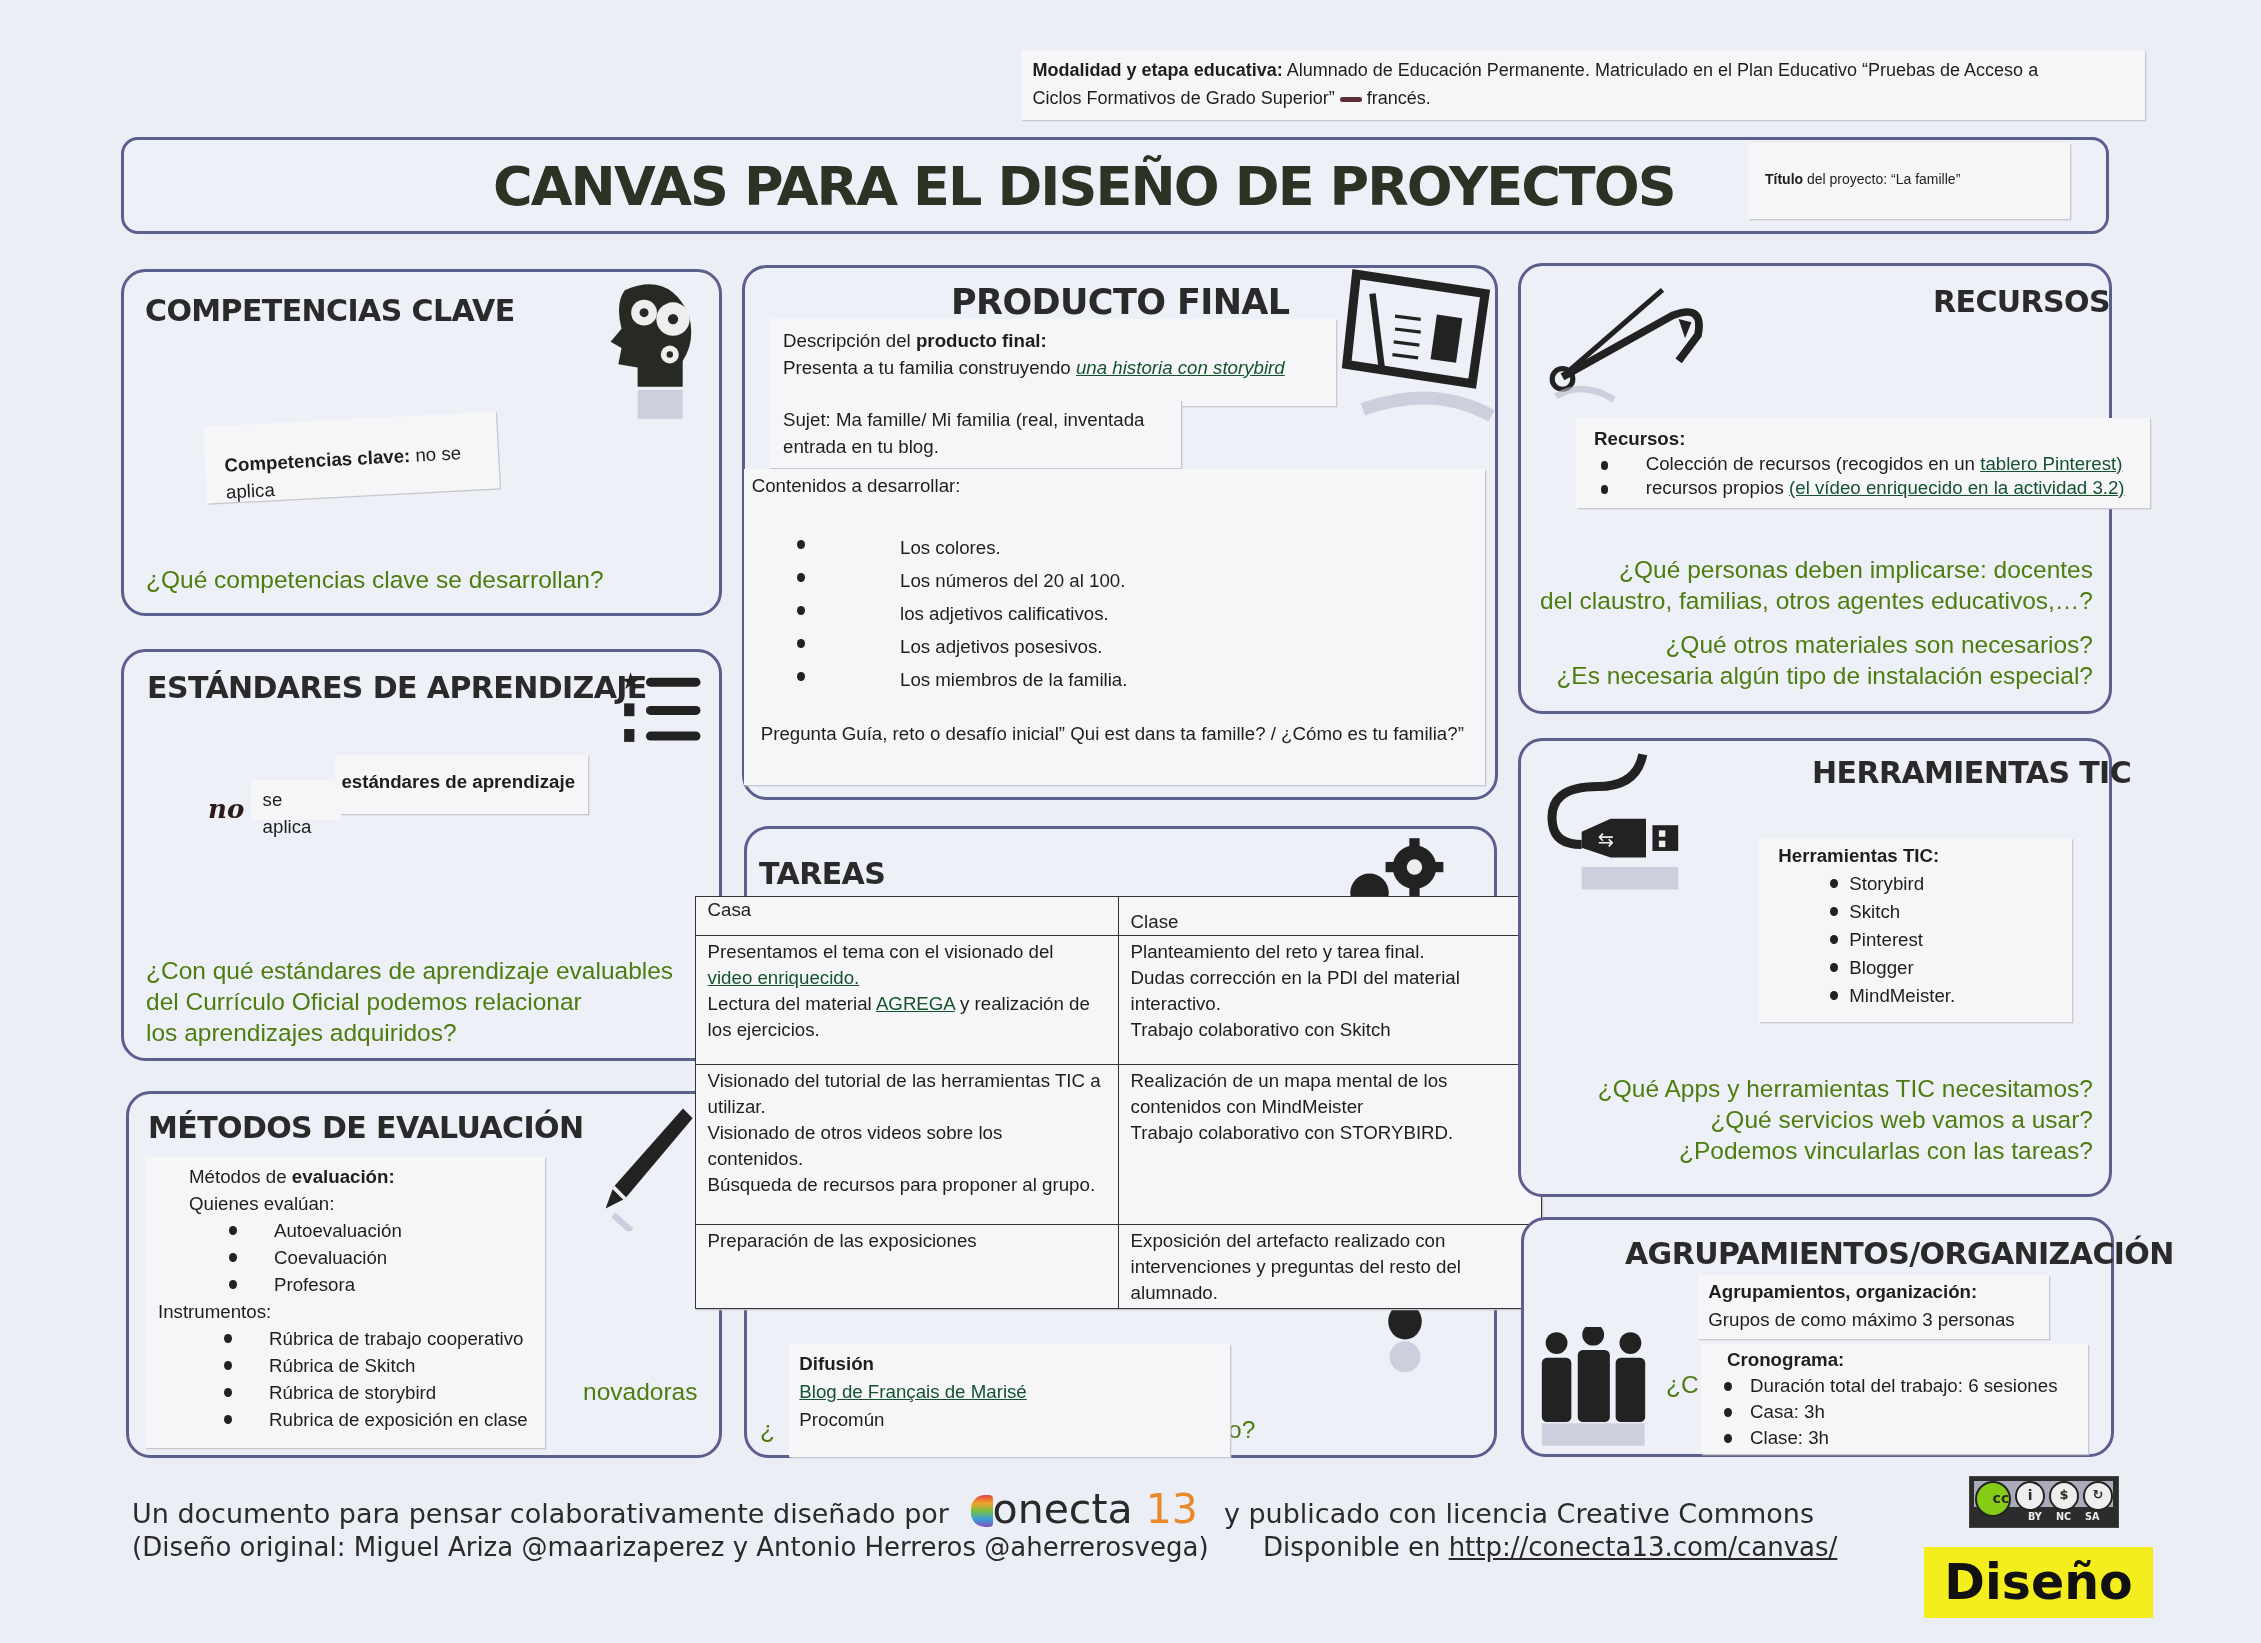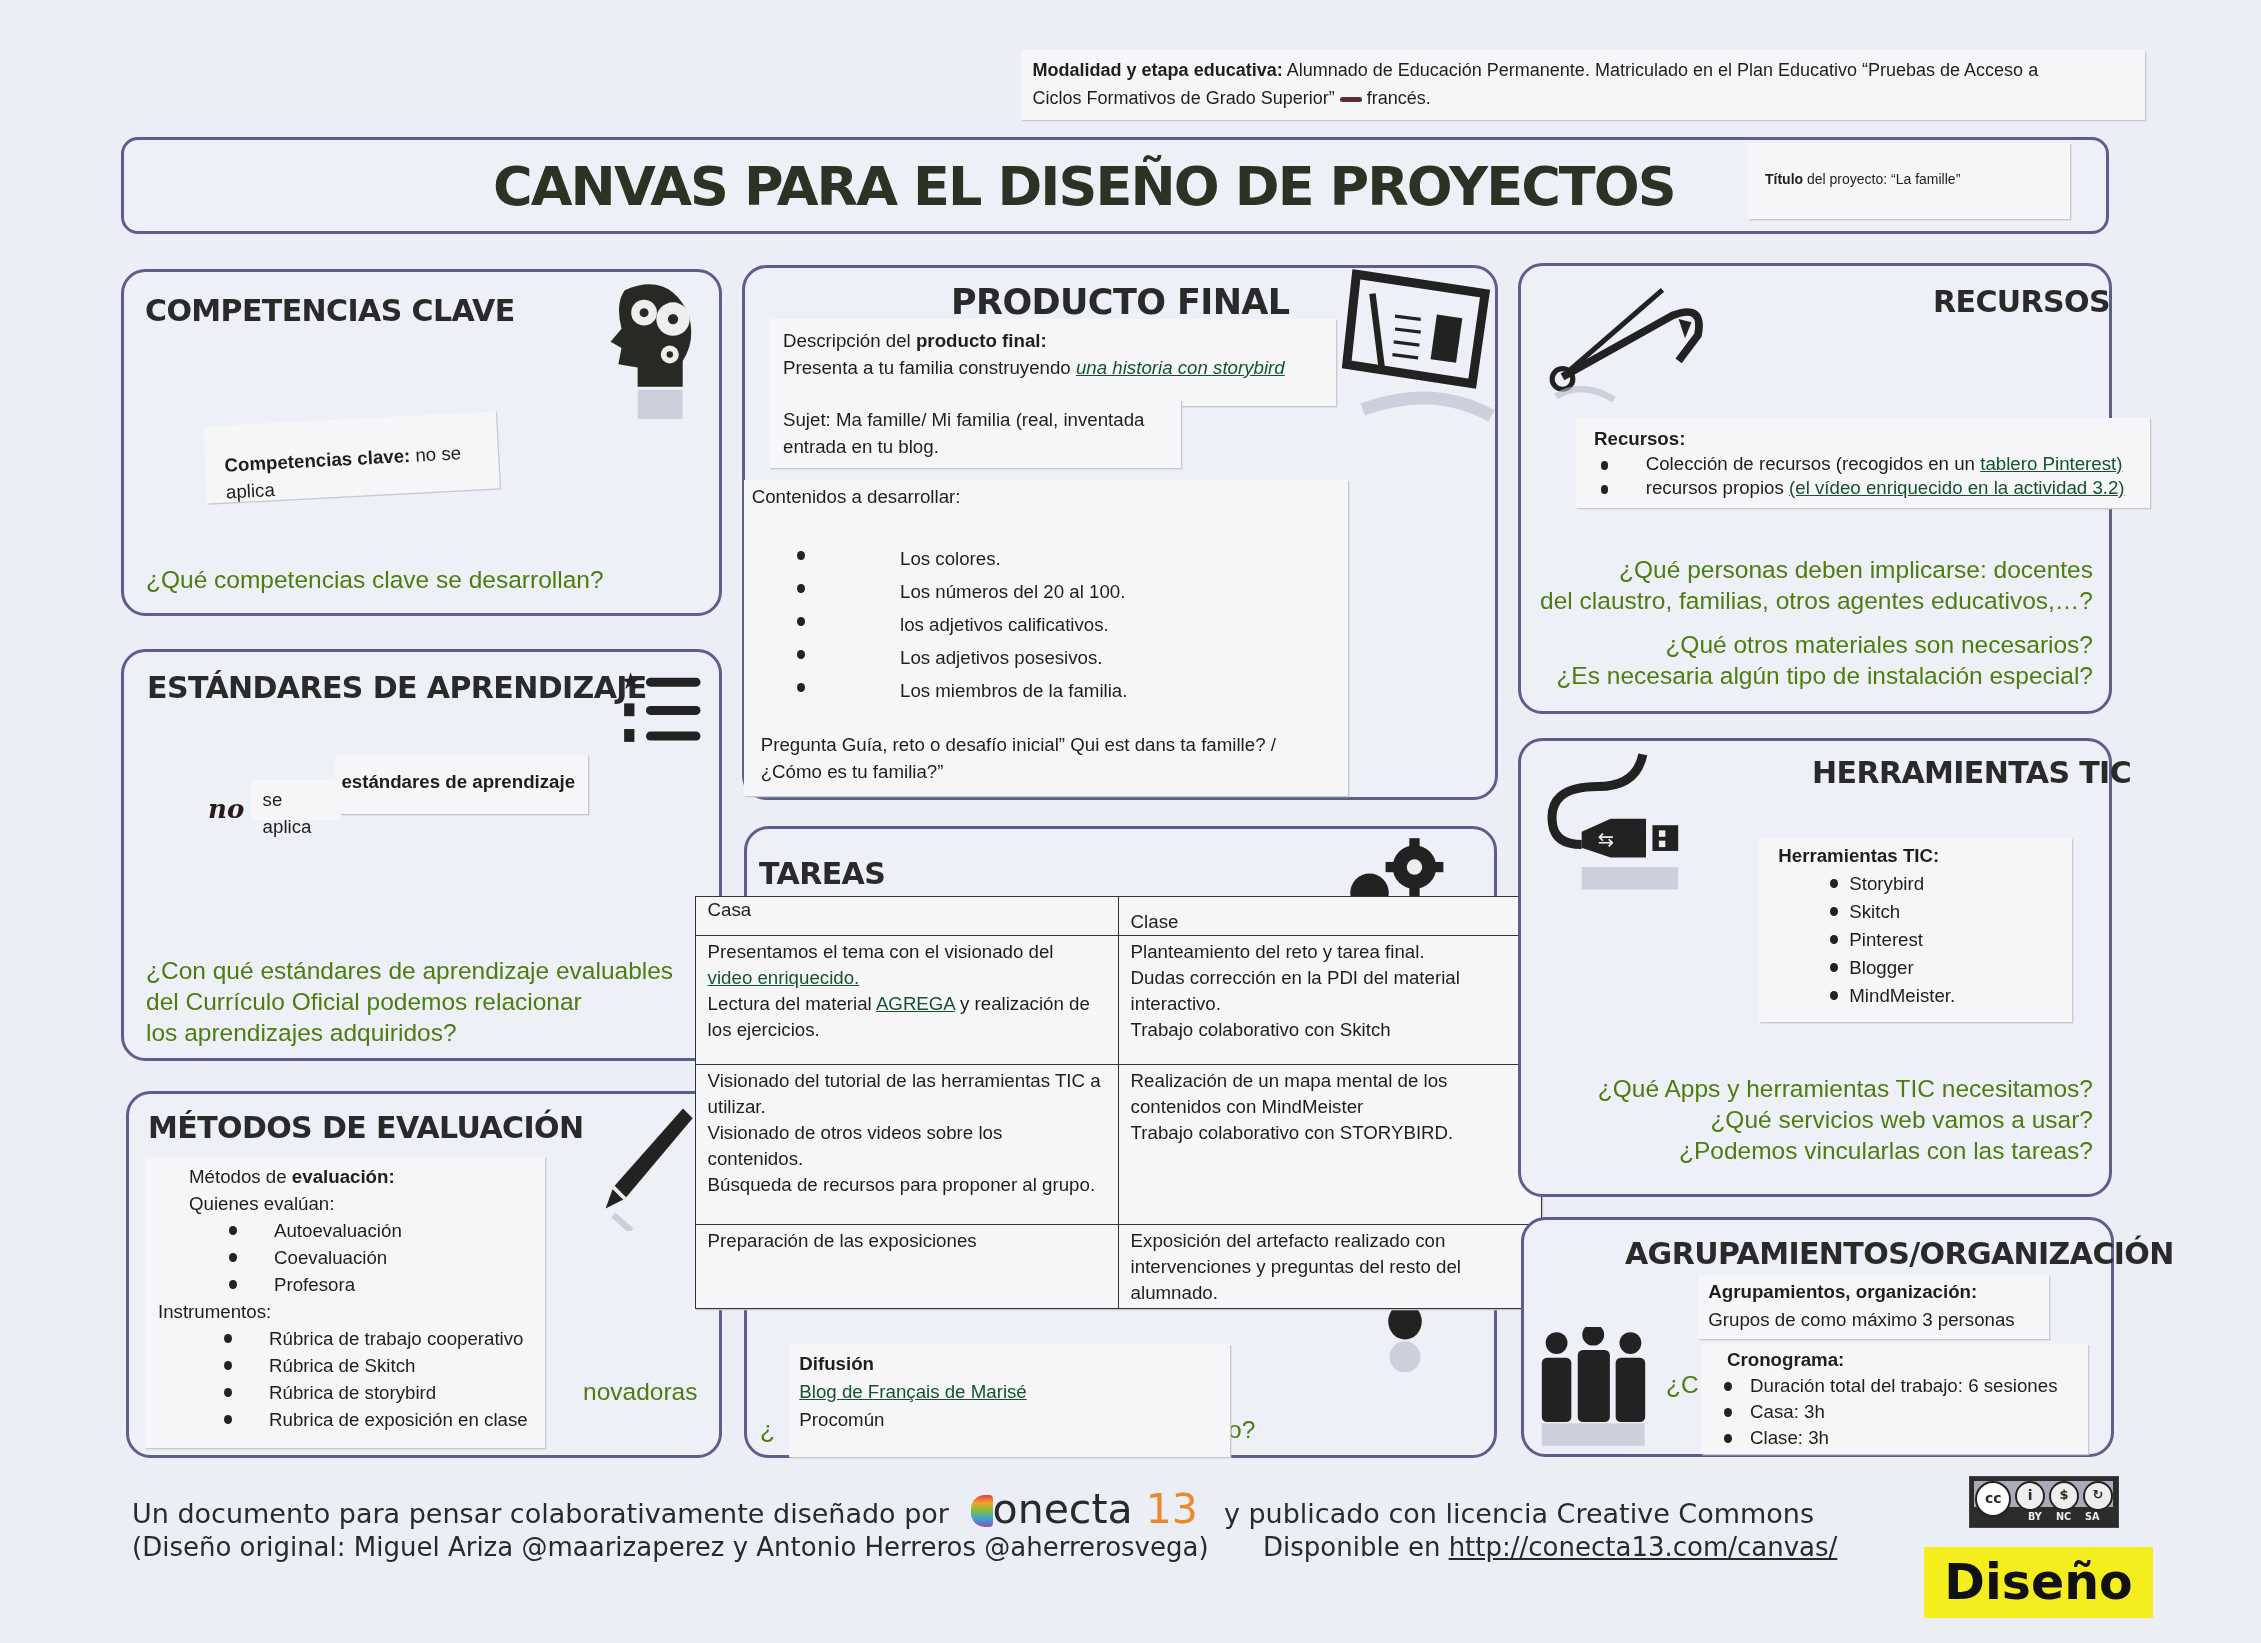--- a/index.html
+++ b/index.html
@@ -137,21 +137,21 @@
   <path d="M40 240 Q150 200 240 250" stroke="#b7b9cc" stroke-width="20" fill="none" opacity="0.6"></path>
 </svg>
 <div class="slip" style="left:769px;top:319px;width:567px;height:87px;padding:7.7px 14px;">
   <div><span>Descripción del </span><span class="b">producto final:</span></div>
   <div><span>Presenta a tu familia construyendo </span><a class="link" style="font-style:italic;">una historia con storybird</a></div>
 </div>
 <div class="slip" style="left:769px;top:400px;width:412px;height:68px;padding:6.4px 14px;">
   <div><span>Sujet: Ma famille/ Mi familia</span> <span>(real, inventada</span></div>
   <div>entrada en tu blog.</div>
 </div>
-<div class="slip" style="left:744px;top:480px;width:604px;height:316px;padding:2.6px 7.7px;">
+<div class="slip" style="left:744px;top:469px;width:741px;height:316px;padding:2.6px 7.7px;">
   <div>Contenidos a desarrollar:</div>
   <ul class="bul" style="margin-top:32px;padding-left:19.3px;line-height:33px;">
     <li style="padding-left:129px;">Los colores.</li>
     <li style="padding-left:129px;">Los números del 20 al 100.</li>
     <li style="padding-left:129px;">los adjetivos calificativos.</li>
     <li style="padding-left:129px;">Los adjetivos posesivos.</li>
     <li style="padding-left:129px;">Los miembros de la familia.</li>
   </ul>
   <div style="margin-top:24.5px;padding-left:9px;">Pregunta Guía, reto o desafío inicial” Qui est dans ta famille? / ¿Cómo es tu familia?”</div>
 </div>
@@ -316,21 +316,21 @@
 </div>
 <div class="abs" style="left:132px;top:1532px;font-family:'DejaVu Sans',sans-serif;font-size:26px;color:#2a2a2a;white-space:nowrap;">
   <span>(Diseño original: Miguel Ariza @maarizaperez y Antonio Herreros @aherrerosvega)</span>
 </div>
 <div class="abs" style="left:1263px;top:1532px;font-family:'DejaVu Sans',sans-serif;font-size:26px;color:#2a2a2a;white-space:nowrap;">
   <span>Disponible en </span><a style="text-decoration:underline;color:#2a2a2a;">http://conecta13.com/canvas/</a>
 </div>
 <div class="abs" style="left:1969px;top:1476px;width:150px;height:52px;background:#2c2c2c;border:1.9px solid #444;box-sizing:border-box;">
   <div style="position:absolute;left:3.9px;top:3.9px;width:139px;height:26px;background:#a9abbb;"></div>
   <div style="position:absolute;left:5.2px;top:3.9px;display:flex;gap:3.9px;">
-    <span style="display:inline-block;width:36px;height:36px;border-radius:50%;background:#ffffff;border:2.6px solid #222;box-sizing:border-box;font:bold 14px 'DejaVu Sans',sans-serif;text-align:center;line-height:31px;">cc</span>
+    <span style="display:inline-block;width:36px;height:36px;border-radius:50%;background:#84cc16;border:2.6px solid #222;box-sizing:border-box;font:bold 14px 'DejaVu Sans',sans-serif;text-align:right;line-height:31px;">cc</span>
     <span style="display:inline-block;width:30px;height:30px;border-radius:50%;background:#eee;border:2.6px solid #222;box-sizing:border-box;font:bold 14px 'DejaVu Sans',sans-serif;text-align:center;line-height:24.5px;">i</span>
     <span style="display:inline-block;width:30px;height:30px;border-radius:50%;background:#eee;border:2.6px solid #222;box-sizing:border-box;font:bold 13px 'DejaVu Sans',sans-serif;text-align:center;line-height:24.5px;">$</span>
     <span style="display:inline-block;width:30px;height:30px;border-radius:50%;background:#eee;border:2.6px solid #222;box-sizing:border-box;font:bold 13px 'DejaVu Sans',sans-serif;text-align:center;line-height:24.5px;">↻</span>
   </div>
   <div style="position:absolute;left:58px;top:34px;display:flex;gap:14px;font:bold 9.7px 'DejaVu Sans',sans-serif;color:#eee;">
     <span>BY</span>
     <span>NC</span>
     <span>SA</span>
   </div>
 </div>

